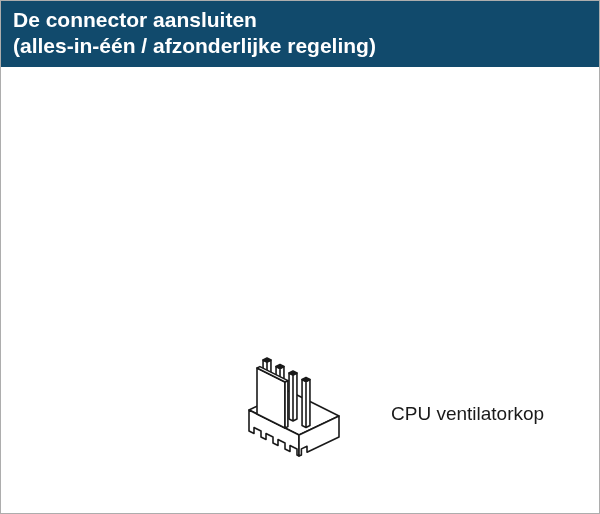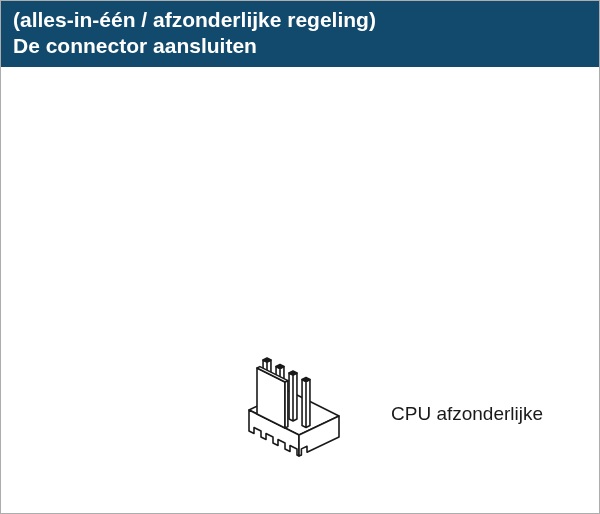--- a/index.html
+++ b/index.html
@@ -51,22 +51,22 @@
     line-height: 26px;
     color: var(--caption-fg, #1a1a1a);
   }
 </style>
 </head>
 <body>
 
 <div class="page">
 
   <div class="header">
+    <div class="title-line">De connector aansluiten</div>
     <div class="title-line">(alles-in-één / afzonderlijke regeling)</div>
-    <div class="title-line">De connector aansluiten</div>
   </div>
 
   <svg class="illustration" viewBox="0 0 110 120" xmlns="http://www.w3.org/2000/svg" aria-hidden="true">
 
     <path class="face" d="M8,64 L48,45 L98,70 L58,89 Z"></path>
 
     <path class="face" d="M8,64 L58,89 L58,110 L56,109 L56,103 L49,99.5 L49,105.5 L44,103 L44,97
              L37,93.5 L37,99.5 L32,97 L32,91 L25,87.5 L25,93.5 L20,91 L20,85
              L13,81.5 L13,87.5 L8,85 Z"></path>
 
@@ -83,16 +83,16 @@
 
     <path class="face" d="M61.05,33.5 L65,35.43 L65,81.43 L61.05,79.5 Z M65,35.43 L68.95,33.5 L68.95,79.5 L65,81.43 Z"></path>
     <path class="pin-top" d="M61.05,33.5 L65,31.57 L68.95,33.5 L65,35.43 Z"></path>
 
     <path class="face" d="M16,22 L44,36 L44,82 L16,68 Z"></path>
     <path class="face" d="M44,36 L46.9,34.6 L46.9,80.6 L44,82 Z"></path>
     <path class="face" d="M16,22 L18.9,20.6 L46.9,34.6 L44,36 Z"></path>
   </svg>
 
   <div class="caption">
-    <div>CPU afzonderlijke</div>
+    <div>CPU ventilatorkop</div>
   </div>
 
 </div>
 
 </body></html>

